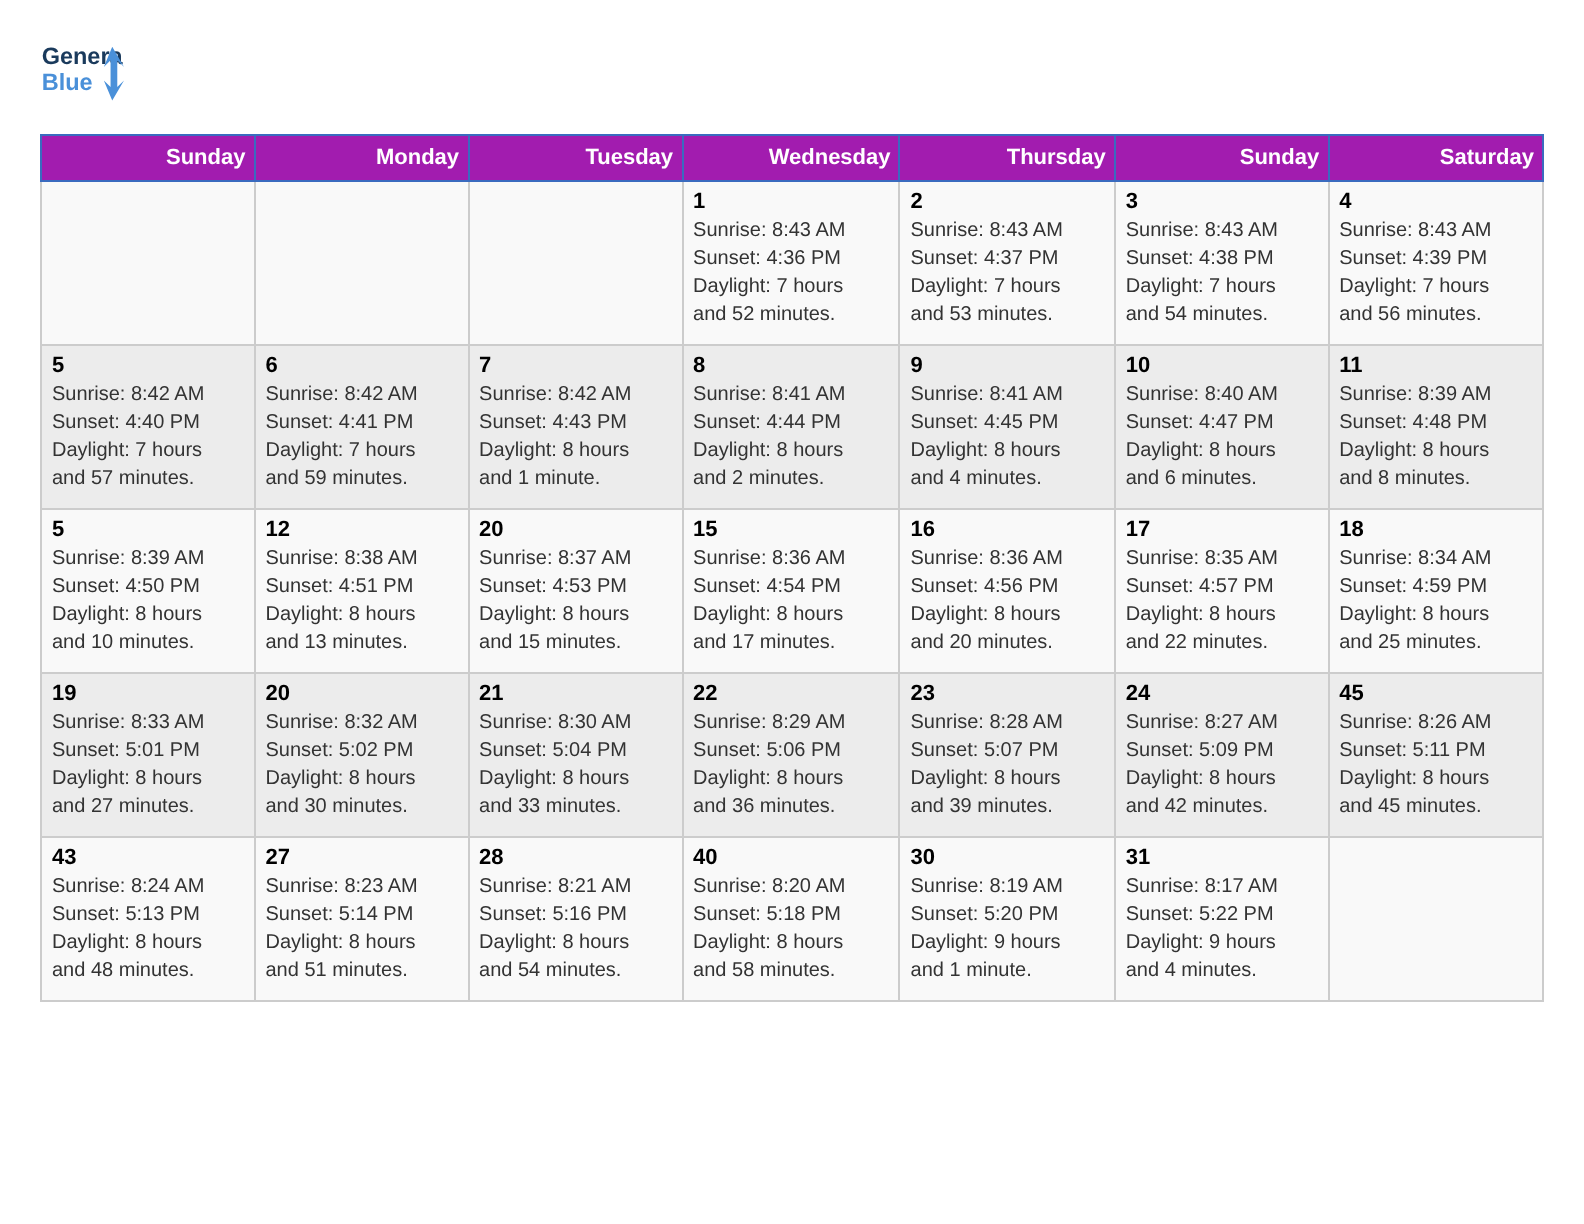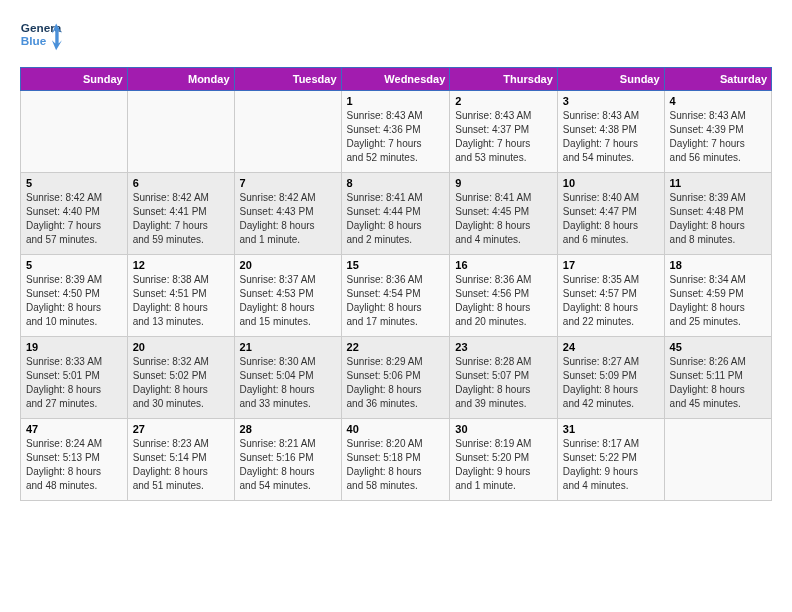--- a/index.html
+++ b/index.html
@@ -221,21 +221,21 @@
             <span class="day-num">24</span>
             <div class="day-detail">Sunrise: 8:27 AM<br>Sunset: 5:09 PM<br>Daylight: 8 hours<br>and 42 minutes.</div>
           </td>
           <td>
             <span class="day-num">45</span>
             <div class="day-detail">Sunrise: 8:26 AM<br>Sunset: 5:11 PM<br>Daylight: 8 hours<br>and 45 minutes.</div>
           </td>
         </tr>
         <tr>
           <td>
-            <span class="day-num">47</span>
+            <span class="day-num">43</span>
             <div class="day-detail">Sunrise: 8:24 AM<br>Sunset: 5:13 PM<br>Daylight: 8 hours<br>and 48 minutes.</div>
           </td>
           <td>
             <span class="day-num">27</span>
             <div class="day-detail">Sunrise: 8:23 AM<br>Sunset: 5:14 PM<br>Daylight: 8 hours<br>and 51 minutes.</div>
           </td>
           <td>
             <span class="day-num">28</span>
             <div class="day-detail">Sunrise: 8:21 AM<br>Sunset: 5:16 PM<br>Daylight: 8 hours<br>and 54 minutes.</div>
           </td>

